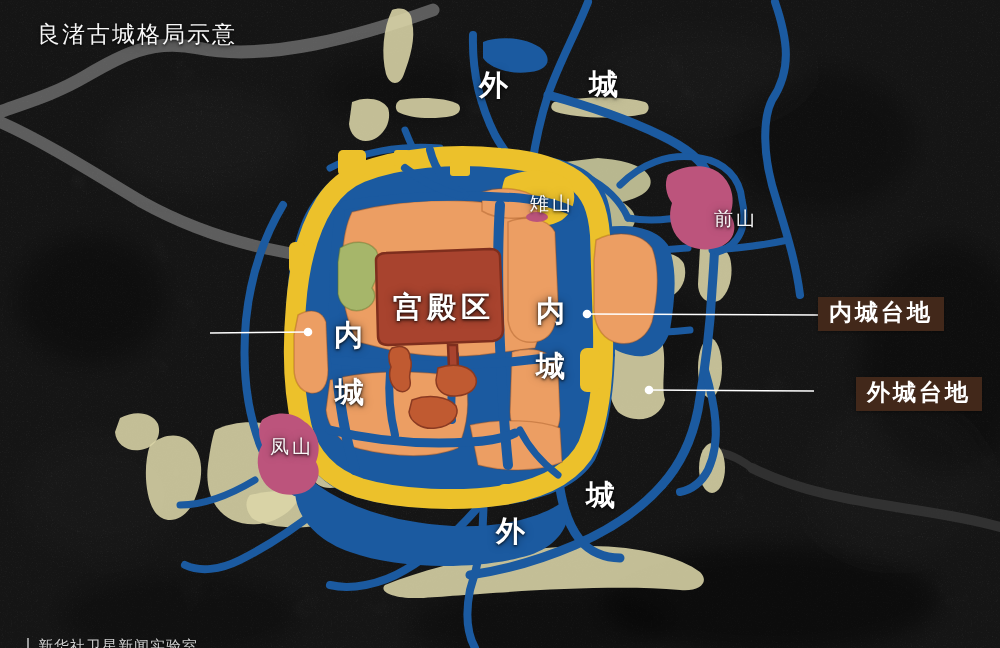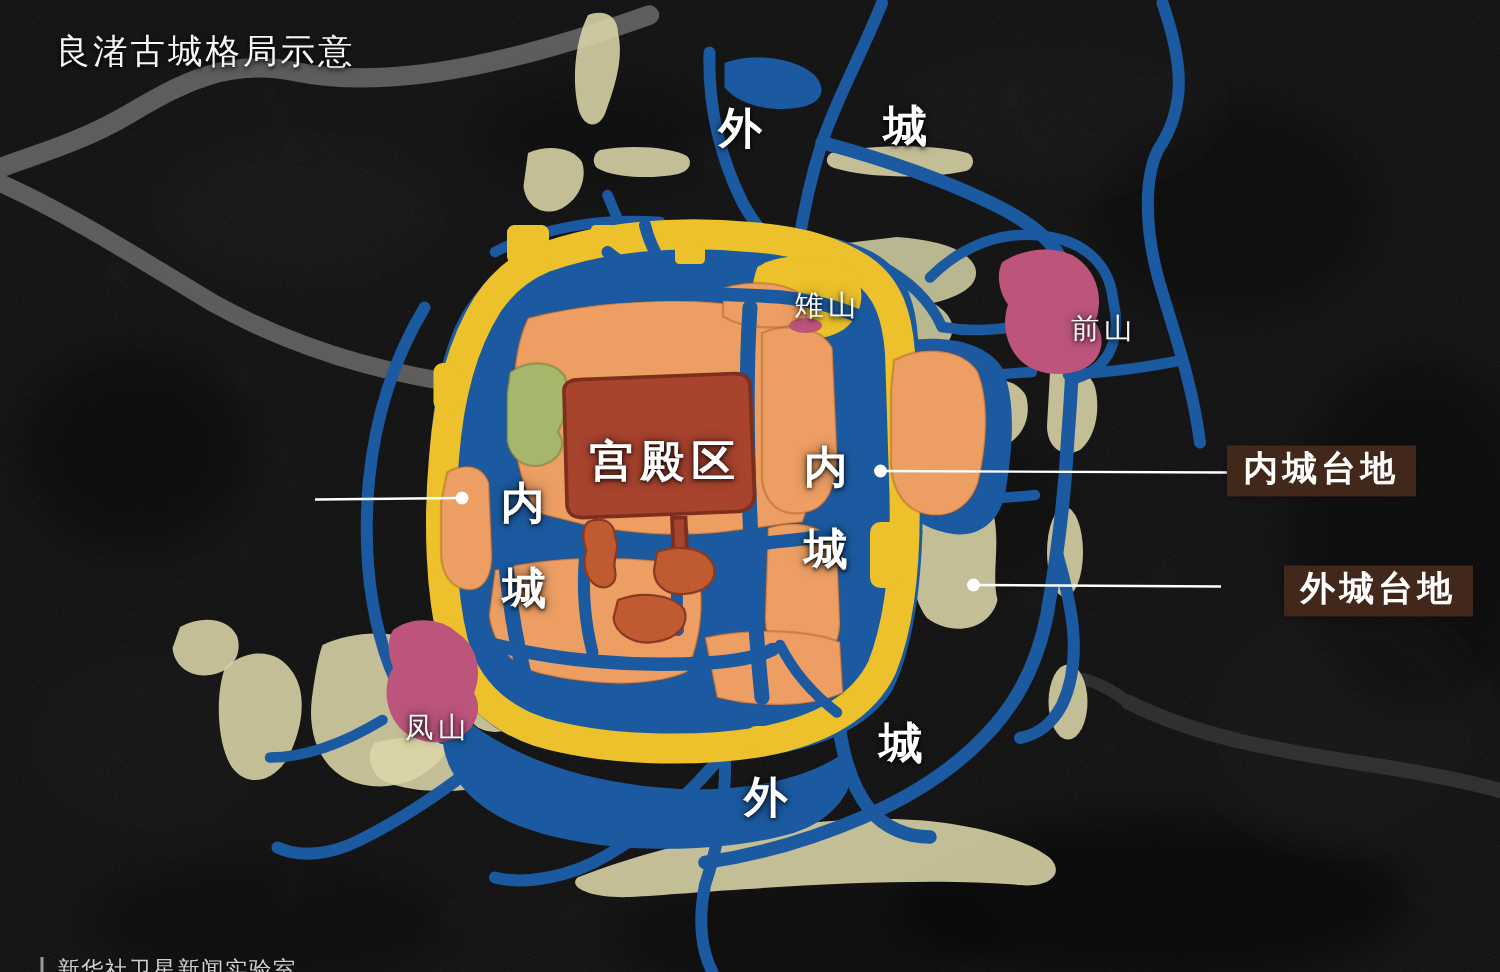--- a/index.html
+++ b/index.html
@@ -209,21 +209,21 @@
 
 <span class="lbl serif-big" style="left:334px;top:316px">内</span>
 <span class="lbl serif-big" style="left:335px;top:373px">城</span>
 <span class="lbl serif-big" style="left:536px;top:292px">内</span>
 <span class="lbl serif-big" style="left:536px;top:347px">城</span>
 
 <span class="lbl serif-big" id="palace-label">宫殿区</span>
 
 <span class="lbl mount" style="left:530px;top:191px">雉山</span>
 <span class="lbl mount" style="left:714px;top:206px">前山</span>
-<span class="lbl mount" style="left:270px;top:472px">凤山</span>
+<span class="lbl mount" style="left:270px;top:434px">凤山</span>
 
 <div class="callout" id="callout-inner-wall">内城台地</div>
 <div class="callout" id="callout-outer-platform">外城台地</div>
 
 <div class="lbl" id="attribution">
   <span class="bar"></span>
   <span>新华社卫星新闻实验室</span>
 </div>
 
 </div>

